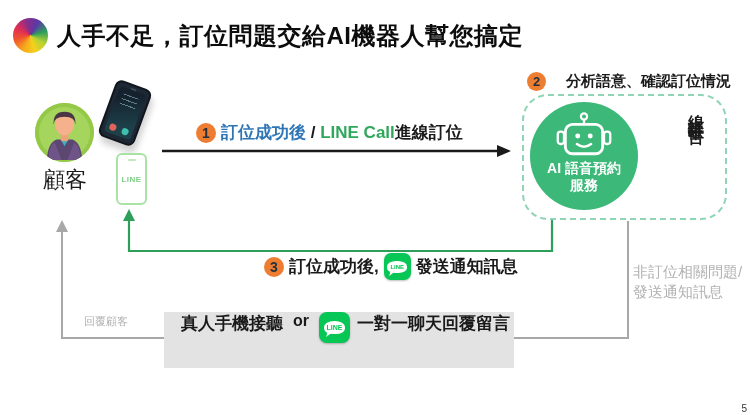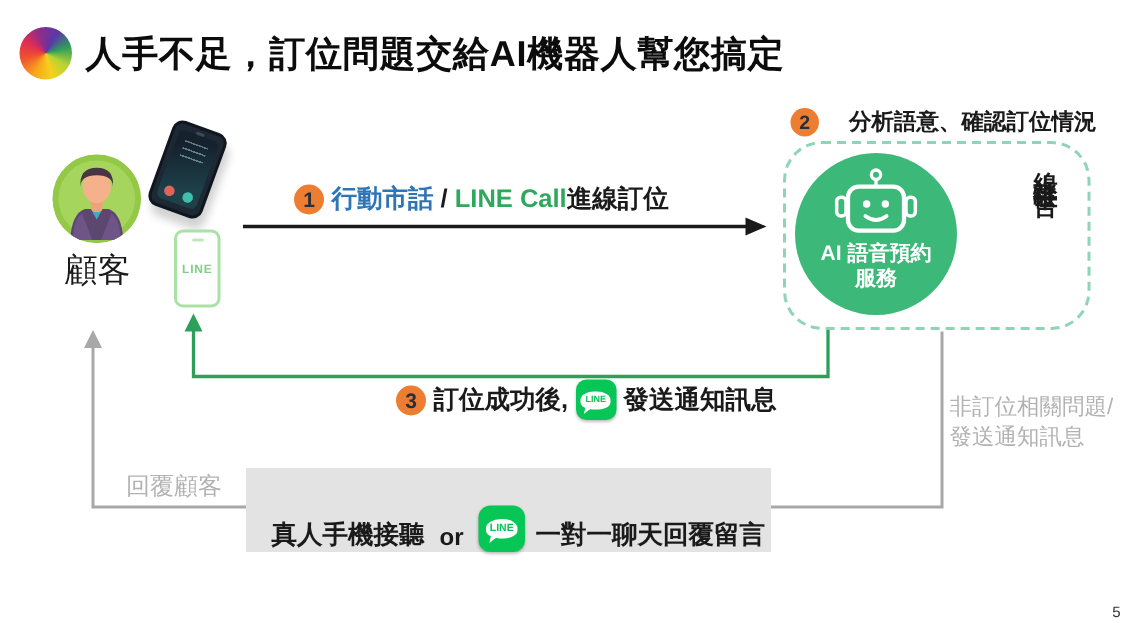--- a/index.html
+++ b/index.html
@@ -108,27 +108,27 @@
   .ai-circle .cap { color:#fff; font-weight:800; font-size:14px; line-height:1.2; text-align:center; }
   .platform-vert {
     left:685px; top:101px; height:114px; z-index:3;
     writing-mode:vertical-rl; text-orientation:upright;
     font-size:16px; font-weight:800; color:#1a1a1a; letter-spacing:3px;
   }
 
   
   .fallback-bar {
     left:164px; top:312px; width:350px; height:56px; background:#E3E3E3; z-index:2;
-    display:flex; align-items:flex-end; gap:7px; padding:0 10px;
+    display:flex; align-items:flex-start; gap:7px; padding:0 10px;
   }
   .fallback-bar .txt { font-size:17px; font-weight:800; color:#1a1a1a; white-space:nowrap; }
   .fallback-bar .or { font-size:16px; font-weight:700; color:#1a1a1a; padding:0 3px; }
 
   
-  .reply-label { left:84px; top:314px; font-size:16px; color:#b2b2b2; z-index:2; white-space:nowrap; }
+  .reply-label { left:84px; top:314px; font-size:11px; color:#b2b2b2; z-index:2; white-space:nowrap; }
   .nonbooking-label { left:633px; top:262px; font-size:15px; color:#b2b2b2; line-height:1.3; z-index:2; }
 
   .page-num { right:3px; bottom:1px; font-size:10px; color:#333; z-index:2; }
 </style>
 </head>
 <body>
 
 <div class="canvas">
 
   <svg class="abs wires" width="750" height="415" viewBox="0 0 750 415">
@@ -177,21 +177,21 @@
   </div>
 
   <div class="abs line-phone">
     <div class="notch"></div>
     <div class="line-word">LINE</div>
   </div>
 
   <div class="abs step1">
     <div class="numcircle">1</div>
     <div class="txt">
-      <span class="t-blue">行動市話</span><span class="t-dark"> / </span><span class="t-green">LINE Call</span><span class="t-dark">進線訂位</span>
+      <span class="t-blue">訂位成功後</span><span class="t-dark"> / </span><span class="t-green">LINE Call</span><span class="t-dark">進線訂位</span>
     </div>
   </div>
 
   <div class="abs step2">
     <div class="numcircle">2</div>
     <div class="txt">分析語意、確認訂位情況</div>
   </div>
 
   <div class="abs ai-box"></div>
   <div class="abs ai-circle">

